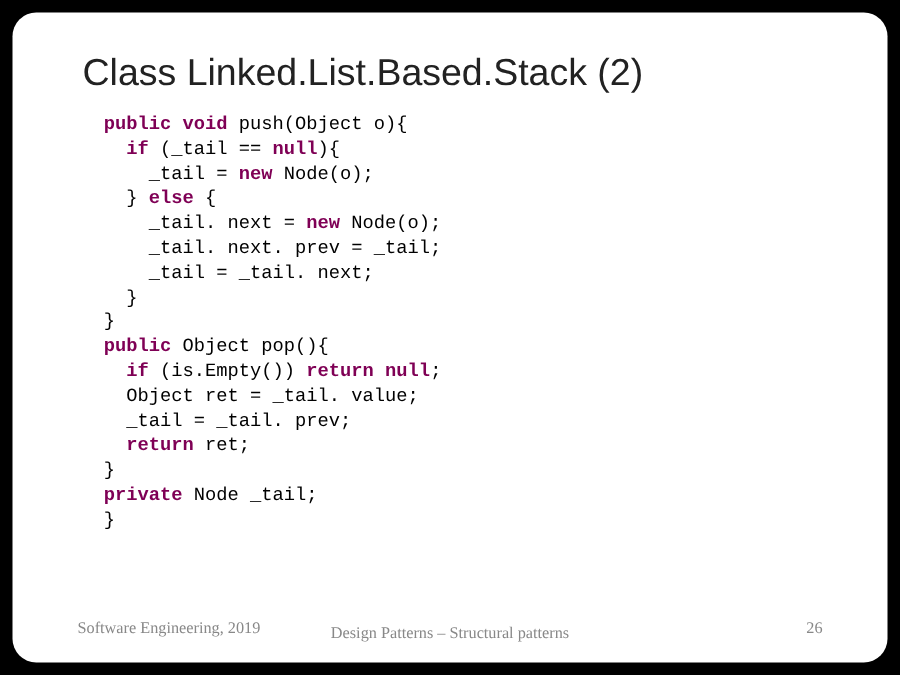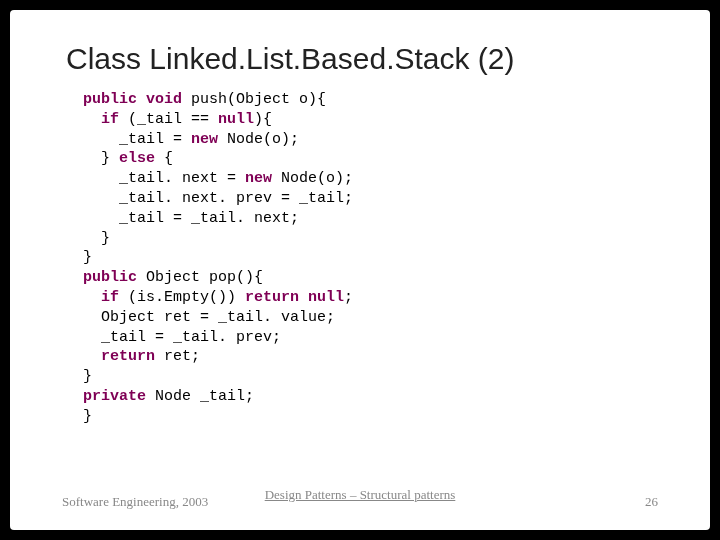--- a/index.html
+++ b/index.html
@@ -9,21 +9,21 @@
       background: #000;
       display: flex;
       align-items: center;
       justify-content: center;
       font-family: "Times New Roman", serif;
     }
     .slide {
       width: 700px;
       height: 520px;
       background: #fff;
-      border-radius: 4px;
+      border-radius: 19px;
       padding: 32px 48px 20px 48px;
       position: relative;
       display: flex;
       flex-direction: column;
     }
     .title {
       font-family: Arial, Helvetica, sans-serif;
       font-size: 30px;
       color: #222;
       margin-bottom: 14px;
@@ -49,22 +49,21 @@
       padding: 0 4px;
     }
     .footer-left {
       font-family: "Times New Roman", serif;
     }
     .footer-center {
       font-family: "Times New Roman", serif;
       position: absolute;
       left: 50%;
       transform: translateX(-50%);
-      bottom: 27px;
-      text-decoration: underline;
+      bottom: 16px;
     }
     .footer-right {
       font-family: Liberation Serif, serif;
     }
   </style>
 </head>
 <body>
 
 <div class="slide">
   <div class="title">Class Linked.List.Based.Stack (2)</div>
@@ -81,17 +80,17 @@
 <span class="kw">public</span><span> Object pop(){</span>
   <span class="kw">if</span><span> (is.Empty()) </span><span class="kw">return</span> <span class="kw">null</span><span>;</span>
 <span>  Object ret = _tail. value;</span>
 <span>  _tail = _tail. prev;</span>
   <span class="kw">return</span><span> ret;</span>
 <span>}</span>
 <span class="kw">private</span><span> Node _tail;</span>
 <span>}</span></div>
 
   <div class="footer">
-    <span class="footer-left">Software Engineering, 2003</span>
+    <span class="footer-left">Software Engineering, 2019</span>
     <span class="footer-center">Design Patterns – Structural patterns</span>
     <span class="footer-right">26</span>
   </div>
 </div>
 
 </body></html>

